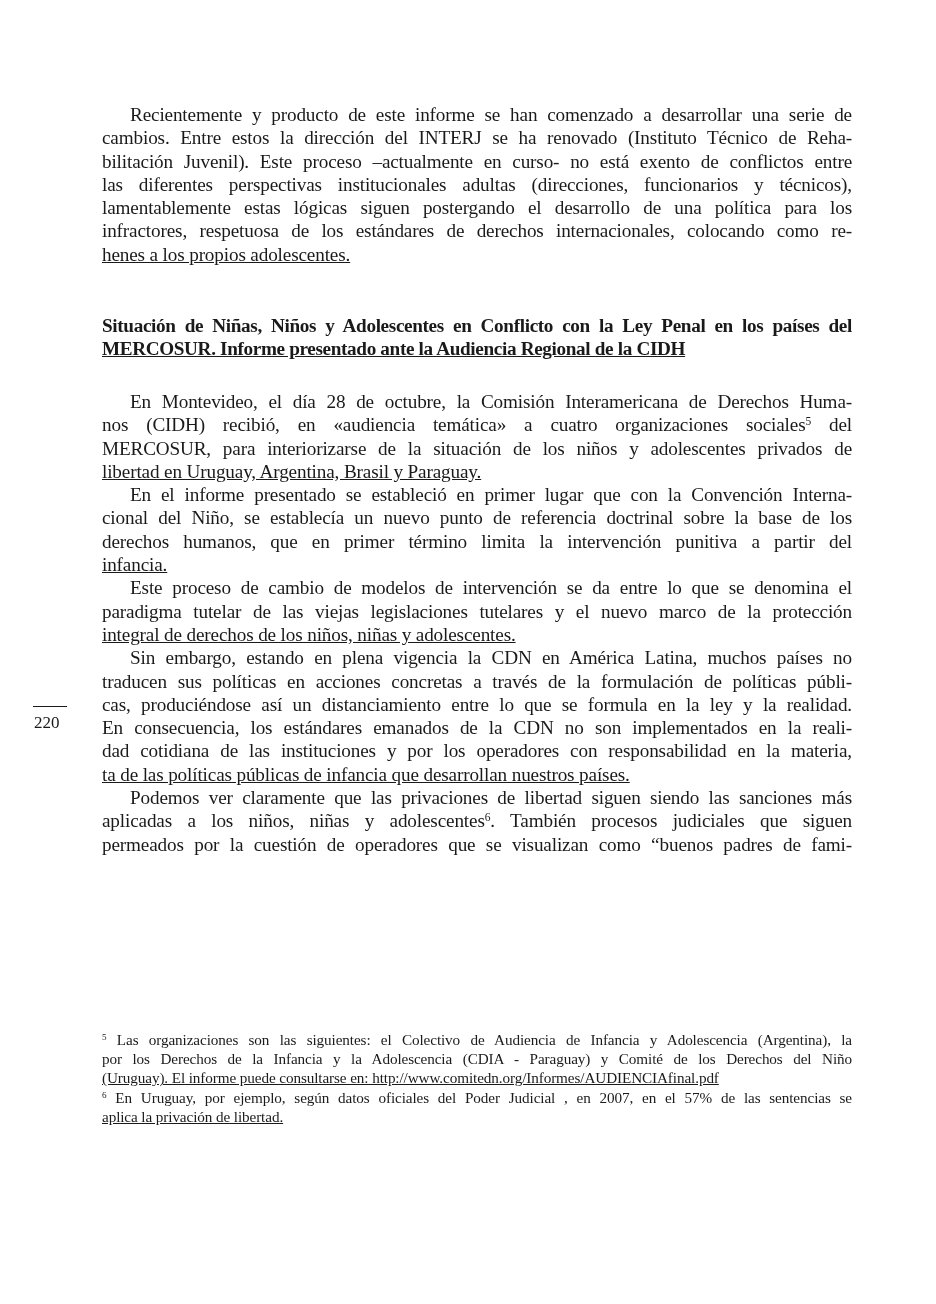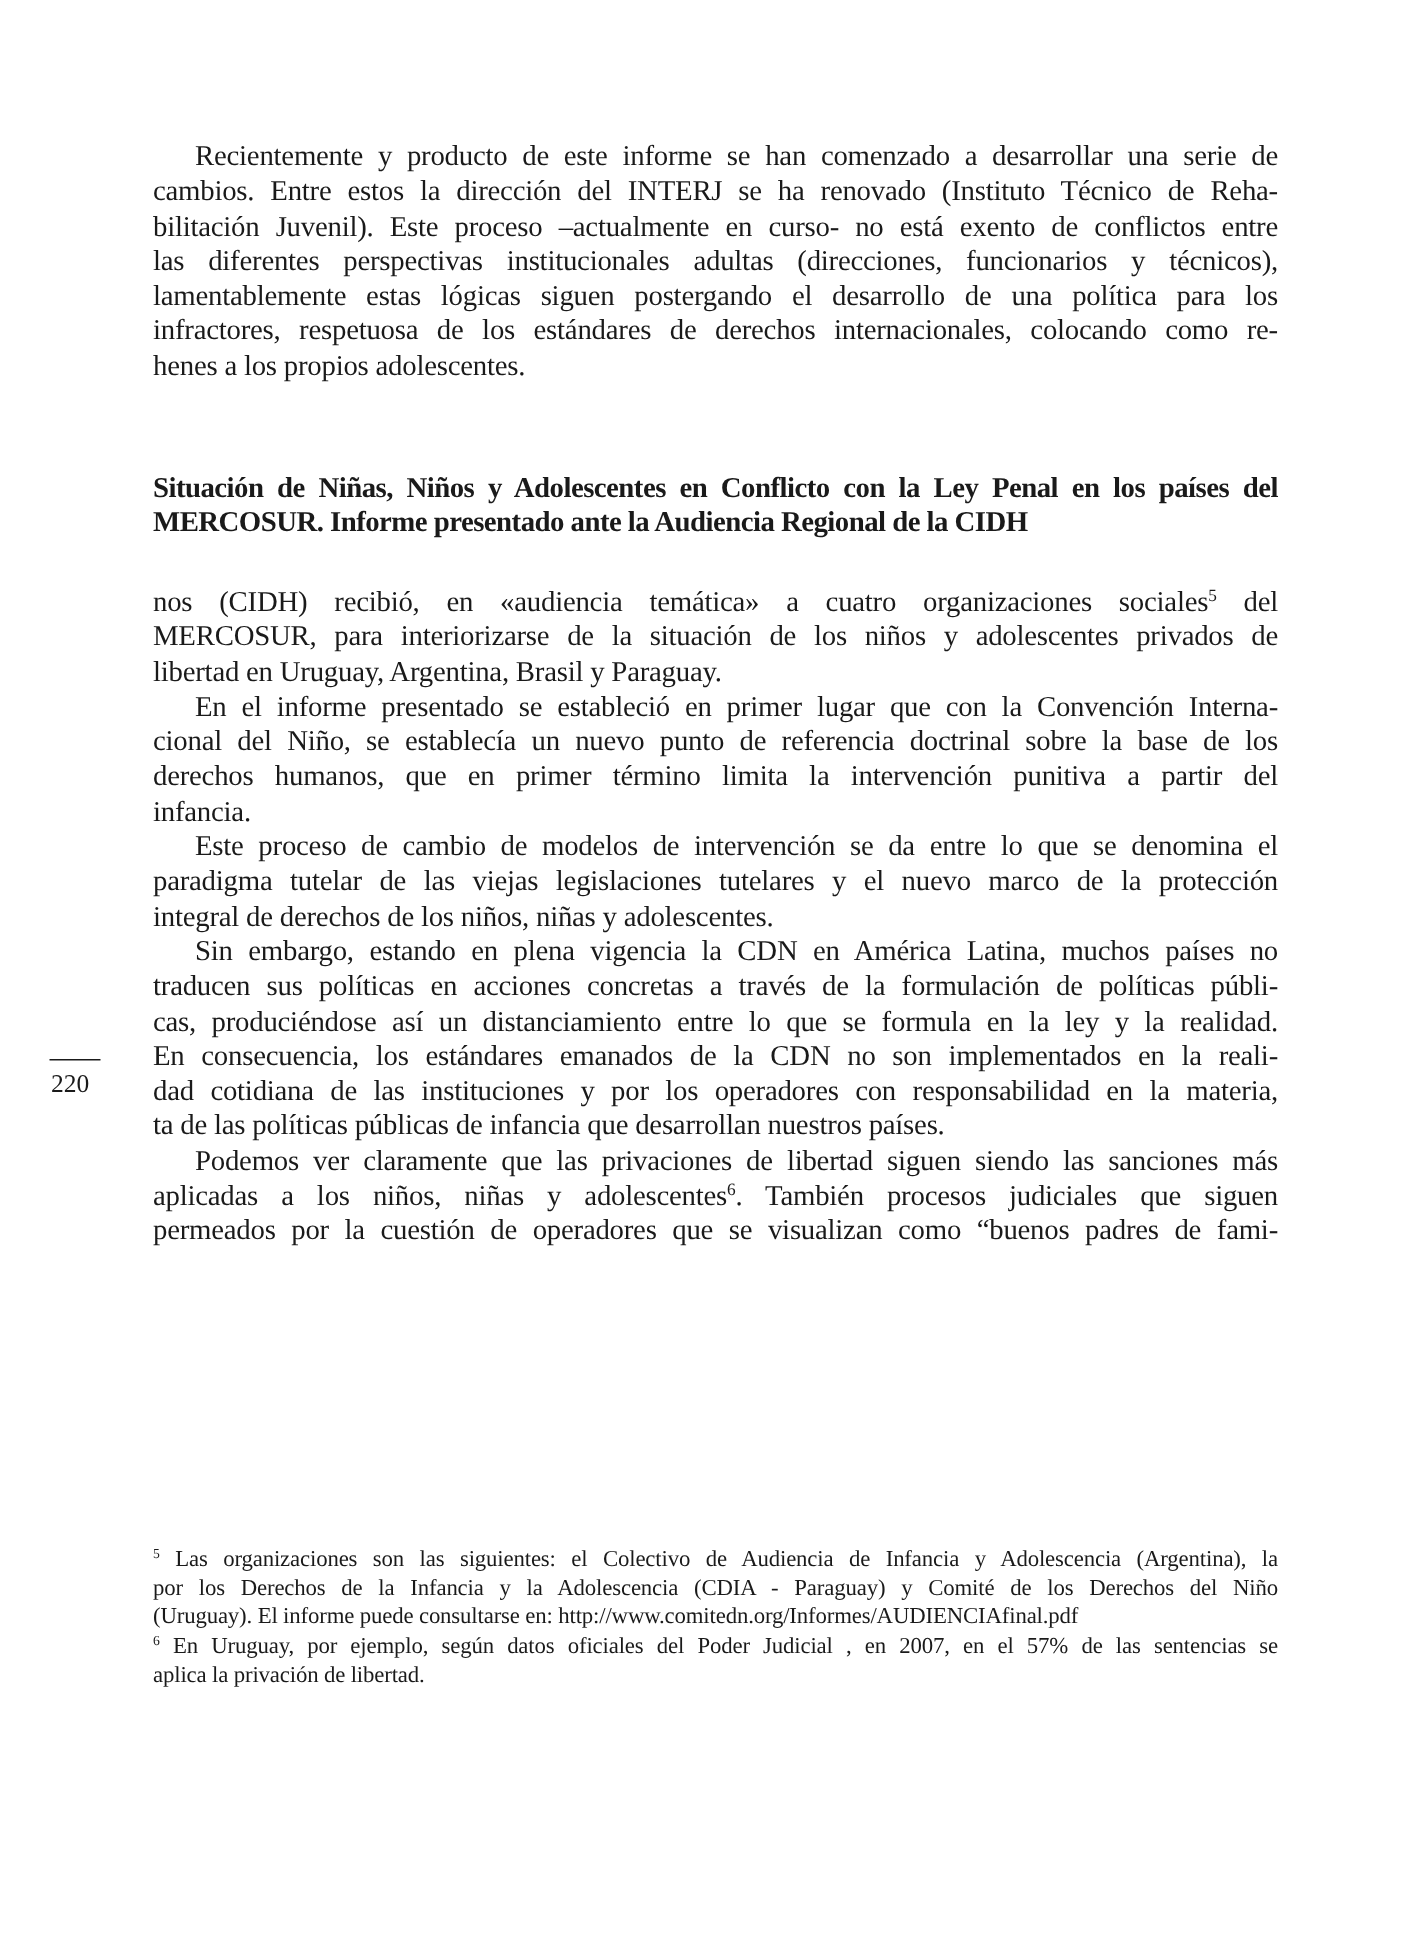--- a/index.html
+++ b/index.html
@@ -2,49 +2,50 @@
 <html><head>
 <meta charset="utf-8">
 <style>
   html, body { margin: 0; padding: 0; background: #ffffff; }
   body { width: 936px; height: 1304px; position: relative; overflow: hidden;
          font-family: "Liberation Serif", "DejaVu Serif", serif; color: #1a1a1a; }
   .page { position: absolute; left: 0; top: 0; width: 936px; height: 1304px; }
   .text-block { position: absolute; left: 102px; width: 750px; }
   .line { display: block; height: 23.3px; line-height: 23.3px; font-size: 19.2px;
           text-align: justify; text-align-last: justify; white-space: nowrap; letter-spacing: -0.15px; }
-  .line.last { text-align-last: left; }
+  .line.last { text-align-last: left; text-decoration: underline; }
   .line.indent { padding-left: 28px; }
   .heading .line { font-weight: bold; letter-spacing: -0.35px; }
   .fn .line { font-size: 15.2px; height: 19.2px; line-height: 19.2px; letter-spacing: -0.1px; }
   sup { font-size: 60%; line-height: 0; vertical-align: 0.55em; }
   .page-number { position: absolute; left: 34px; top: 712px; font-size: 17px; line-height: 22px; }
   .page-rule { position: absolute; left: 33px; top: 706px; width: 34px; height: 1px; background: #1a1a1a; }
 </style>
 </head>
 <body>
 
 <div class="page">
 
-  <div class="text-block" style="top:93px;">
+  <div class="text-block" style="top:103px;">
     <span class="line indent">Recientemente y producto de este informe se han comenzado a desarrollar una serie de</span>
     <span class="line">cambios. Entre estos la dirección del INTERJ se ha renovado (Instituto Técnico de Reha-</span>
     <span class="line">bilitación Juvenil). Este proceso –actualmente en curso- no está exento de conflictos entre</span>
     <span class="line">las diferentes perspectivas institucionales adultas (direcciones, funcionarios y técnicos),</span>
     <span class="line">lamentablemente estas lógicas siguen postergando el desarrollo de una política para los</span>
     <span class="line">infractores, respetuosa de los estándares de derechos internacionales, colocando como re-</span>
     <span class="line last">henes a los propios adolescentes.</span>
   </div>
 
   <div class="text-block heading" style="top:314px;">
     <span class="line">Situación de Niñas, Niños y Adolescentes en Conflicto con la Ley Penal en los países del</span>
     <span class="line last">MERCOSUR. Informe presentado ante la Audiencia Regional de la CIDH</span>
   </div>
 
   <div class="text-block" style="top:390px;">
+    <span class="line indent">En Montevideo, el día 28 de octubre, la Comisión Interamericana de Derechos Huma-</span>
     <span class="line"><span>nos (CIDH) recibió, en «audiencia temática» a cuatro organizaciones sociales</span><sup>5</sup><span> del</span></span>
     <span class="line">MERCOSUR, para interiorizarse de la situación de los niños y adolescentes privados de</span>
     <span class="line last">libertad en Uruguay, Argentina, Brasil y Paraguay.</span>
 
     <span class="line indent">En el informe presentado se estableció en primer lugar que con la Convención Interna-</span>
     <span class="line">cional del Niño, se establecía un nuevo punto de referencia doctrinal sobre la base de los</span>
     <span class="line">derechos humanos, que en primer término limita la intervención punitiva a partir del</span>
     <span class="line last">infancia.</span>
 
     <span class="line indent">Este proceso de cambio de modelos de intervención se da entre lo que se denomina el</span>

